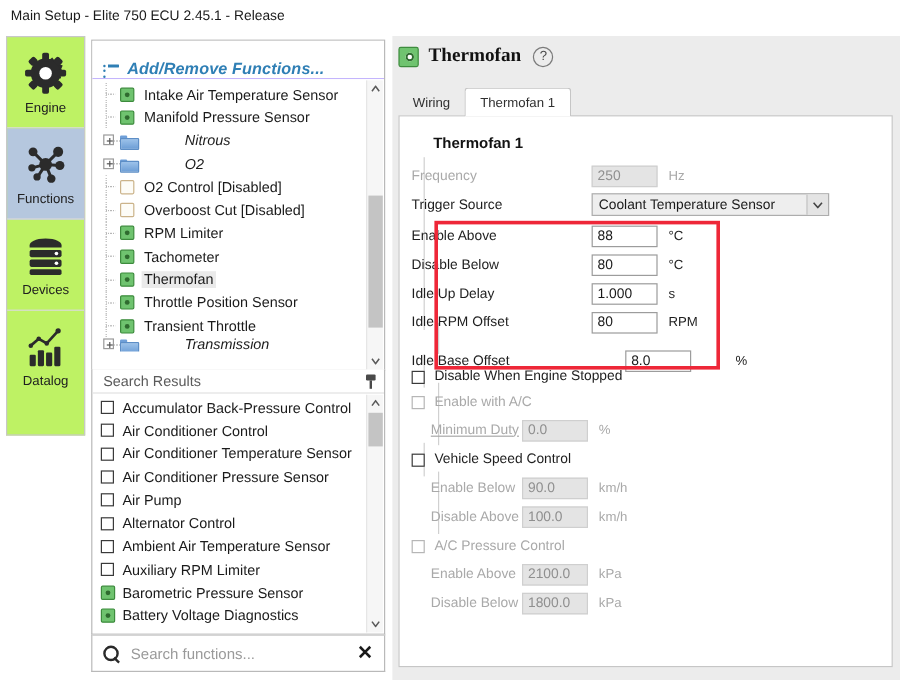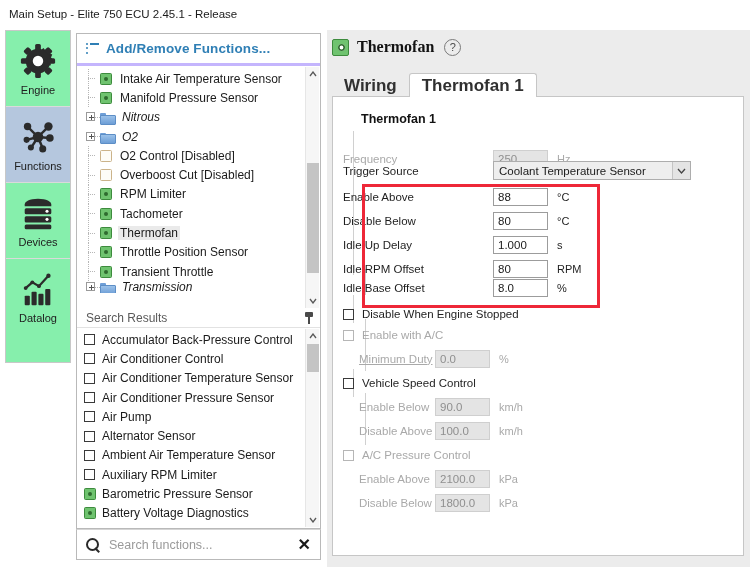--- a/index.html
+++ b/index.html
@@ -16,42 +16,43 @@
     position: absolute; left: 0; top: 0; width: 750px; height: 27px;
     background: #ffffff;
     display: flex; align-items: center;
     padding-left: 9px;
     font-size: 11.5px; color: #1a1a1a;
   }
 
   
   .rail {
     position: absolute; left: 5px; top: 30px; width: 66px; height: 333px;
-    background: #86efac; border: 1px solid #c8c8c8;
+    background: #bef264; border: 1px solid #c8c8c8;
   }
   .rail-item {
     width: 100%; height: 76px;
     display: flex; flex-direction: column; align-items: center; justify-content: center;
     border-bottom: 1px solid #dadada;
     cursor: pointer;
   }
   .rail-item:last-child { border-bottom: none; }
   .rail-item.selected { background: #b5c7de; }
   .rail-ico { width: 38px; height: 38px; display:block; }
   .rail-label { font-size: 11px; color: #202020; margin-top: 4px; }
 
   
   .funcs-panel {
     position: absolute; left: 76px; top: 33px; width: 245px; height: 276px;
     background: #ffffff; border: 1px solid #b9b9b9;
   }
   .funcs-head {
-    height: 32px; display: flex; align-items: center; gap: 7px;
-    padding-left: 9px; border-bottom: 3px solid #c4b5fd; background: #ffffff;
+    height: 32px; display: flex; align-items: flex-end; gap: 7px;
+    padding-left: 9px; border-bottom: 1px solid #c4b5fd; background: #ffffff;
     cursor: pointer;
+    font-style: italic;
   }
   .funcs-head-label {
     font-size: 13.5px; font-weight: bold; color: #2f7fb5; letter-spacing: .1px;
   }
   .listicon { width: 13px; height: 11px; position: relative; display:inline-block; }
   .listicon i {
     position: absolute; left: 4px; width: 9px; height: 1.6px; background: #2f7fb5;
   }
   .listicon i:nth-child(1){ top: 0; } .listicon i:nth-child(2){ top: 4.4px; }
   .listicon i:nth-child(3){ top: 8.8px; }
@@ -117,21 +118,21 @@
   }
   .ico-folder:before {
     content:""; position:absolute; left:0; top:1.5px; width:6px; height:3px;
     background:#6f9fd8; border-radius:1px 1px 0 0;
   }
   .ico-folder:after {
     content:""; position:absolute; left:0; top:3px; width:14px; height:8px;
     background: linear-gradient(#9cc2ea,#6d9ed6); border:1px solid #5d8ec6; border-radius:1px;
   }
   .tlabel { padding: 0 2px; }
-  .tlabel.italic { font-style: italic; }
+  .tlabel.italic { font-style: italic; margin-left: 32px; }
 
   
   .results-panel {
     position: absolute; left: 76px; top: 308px; width: 245px; height: 221px;
     background: #ffffff; border: 1px solid #b9b9b9; border-top: none;
   }
   .results-head {
     height: 20px; display: flex; align-items: center; justify-content: space-between;
     padding: 0 6px 0 9px; border-bottom: 1px solid #e2e2e2;
     font-size: 12px; color: #5a5a5a;
@@ -223,22 +224,22 @@
     width: 17px; height: 17px; border: 1.3px solid #7a7a7a; border-radius: 50%;
     display: flex; align-items: center; justify-content: center;
     font-size: 11px; color: #4a4a4a; cursor: pointer; margin-left: 2px;
   }
 
   .tabs {
     position: absolute; left: 5px; top: 43px; display: flex; align-items: flex-end; gap: 0;
     z-index: 3;
   }
   .tab {
-    height: 21px; padding: 0 12px; font-size: 17px; color: #303030;
-    display: flex; align-items: center; cursor: pointer; background: #ececec; font-weight: bold;
+    height: 21px; padding: 0 12px; font-size: 11px; color: #303030;
+    display: flex; align-items: center; cursor: pointer; background: #ececec;
   }
   .tab.active {
     background: #ffffff; height: 24px; border: 1px solid #c6c6c6; border-bottom: none;
     border-radius: 3px 3px 0 0; margin-bottom: -1px;
   }
 
   .panel {
     position: absolute; left: 5px; top: 66px; width: 412px; height: 460px;
     background: #ffffff; border: 1px solid #c6c6c6;
     overflow: hidden;
@@ -498,21 +499,21 @@
       <div class="rrow">
         <span class="cb"></span>
         <span>Air Conditioner Pressure Sensor</span>
       </div>
       <div class="rrow">
         <span class="cb"></span>
         <span>Air Pump</span>
       </div>
       <div class="rrow">
         <span class="cb"></span>
-        <span>Alternator Sensor</span>
+        <span>Alternator Control</span>
       </div>
       <div class="rrow">
         <span class="cb"></span>
         <span>Ambient Air Temperature Sensor</span>
       </div>
       <div class="rrow">
         <span class="cb"></span>
         <span>Auxiliary RPM Limiter</span>
       </div>
       <div class="rrow">
@@ -565,21 +566,21 @@
 
       <div class="indent-line" style="left:20px; top:34px; height:40px;"></div>
       <div class="indent-line" style="left:20px; top:74px; height:72px;"></div>
       <div class="indent-line" style="left:20px; top:148px; height:30px;"></div>
       <div class="indent-line" style="left:32px; top:172px; height:26px;"></div>
       <div class="indent-line" style="left:20px; top:198px; height:28px;"></div>
       <div class="indent-line" style="left:32px; top:222px; height:52px;"></div>
       <div class="indent-line" style="left:20px; top:272px; height:28px;"></div>
       <div class="indent-line" style="left:32px; top:296px; height:52px;"></div>
 
-      <div class="frow" style="top:50px;">
+      <div class="frow" style="top:38px;">
         <span class="flabel dim">Frequency</span>
         <input class="fval ro" readonly="" value="250" style="">
         <span class="funit dim">Hz</span>
       </div>
 
       <div class="frow" style="top:62px;">
         <span class="flabel">Trigger Source</span>
         <span class="dropdown">
           <span>Coolant Temperature Sensor</span>
           <span class="dd-arrow">
@@ -603,21 +604,21 @@
       <div class="frow" style="top:136px;">
         <span class="flabel">Idle Up Delay</span>
         <input class="fval" value="1.000" style="">
         <span class="funit">s</span>
       </div>
       <div class="frow" style="top:160px;">
         <span class="flabel">Idle RPM Offset</span>
         <input class="fval" value="80" style="">
         <span class="funit">RPM</span>
       </div>
-      <div class="frow" style="top:179px;">
+      <div class="frow" style="top:192px;gap:28px;">
         <span class="flabel">Idle Base Offset</span>
         <input class="fval" value="8.0" style="">
         <span class="funit">%</span>
       </div>
 
       <div class="crow" style="top:207px;">
         <span class="cbox"></span>
         <span class="clabel">Disable When Engine Stopped</span>
       </div>
       <div class="crow" style="top:228px;">

